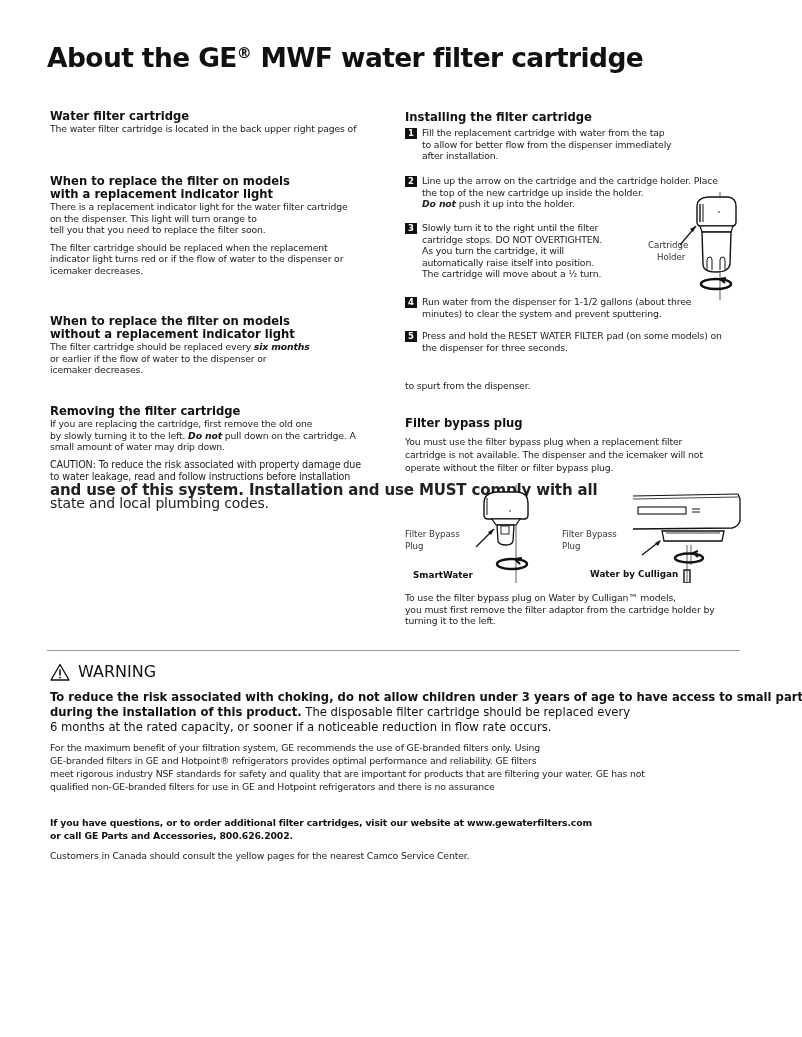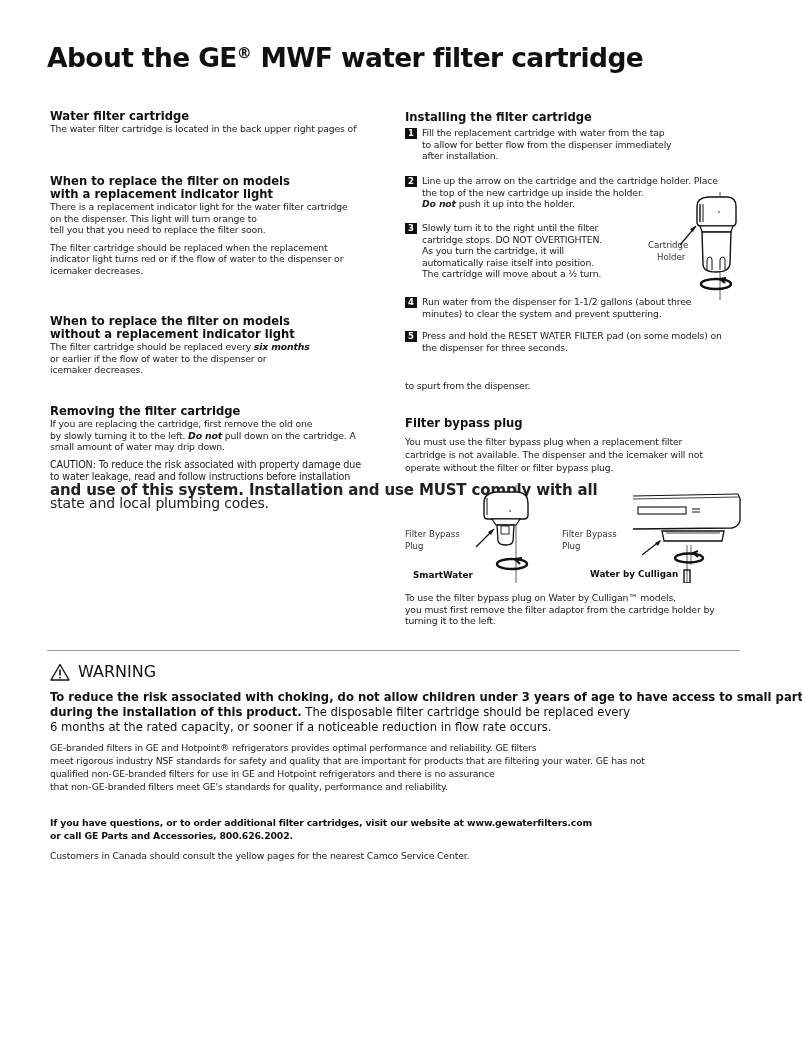--- a/index.html
+++ b/index.html
@@ -208,24 +208,24 @@
   <span>WARNING</span>
 </div>
 
 <div class="warn-strong">
   <div class="wline"><b>To reduce the risk associated with choking, do not allow children under 3 years of age to have access to small parts</b></div>
   <div class="wline"><b>during the installation of this product.</b><span> The disposable filter cartridge should be replaced every</span></div>
   <div class="wline">6 months at the rated capacity, or sooner if a noticeable reduction in flow rate occurs.</div>
 </div>
 
 <div class="small" style="top:741px;">
+  <div>For the maximum benefit of your filtration system, GE recommends the use of GE-branded filters only. Using</div>
   <div>GE-branded filters in GE and Hotpoint® refrigerators provides optimal performance and reliability. GE filters</div>
   <div>meet rigorous industry NSF standards for safety and quality that are important for products that are filtering your water. GE has not</div>
   <div>qualified non-GE-branded filters for use in GE and Hotpoint refrigerators and there is no assurance</div>
-  <div>that non-GE-branded filters meet GE's standards for quality, performance and reliability.</div>
 </div>
 
 <div class="small smallb" style="top:816px;">
   <div>If you have questions, or to order additional filter cartridges, visit our website at www.gewaterfilters.com</div>
   <div>or call GE Parts and Accessories, 800.626.2002.</div>
 </div>
 
 <div class="small" style="top:849px;">Customers in Canada should consult the yellow pages for the nearest Camco Service Center.</div>
 
 </body></html>

